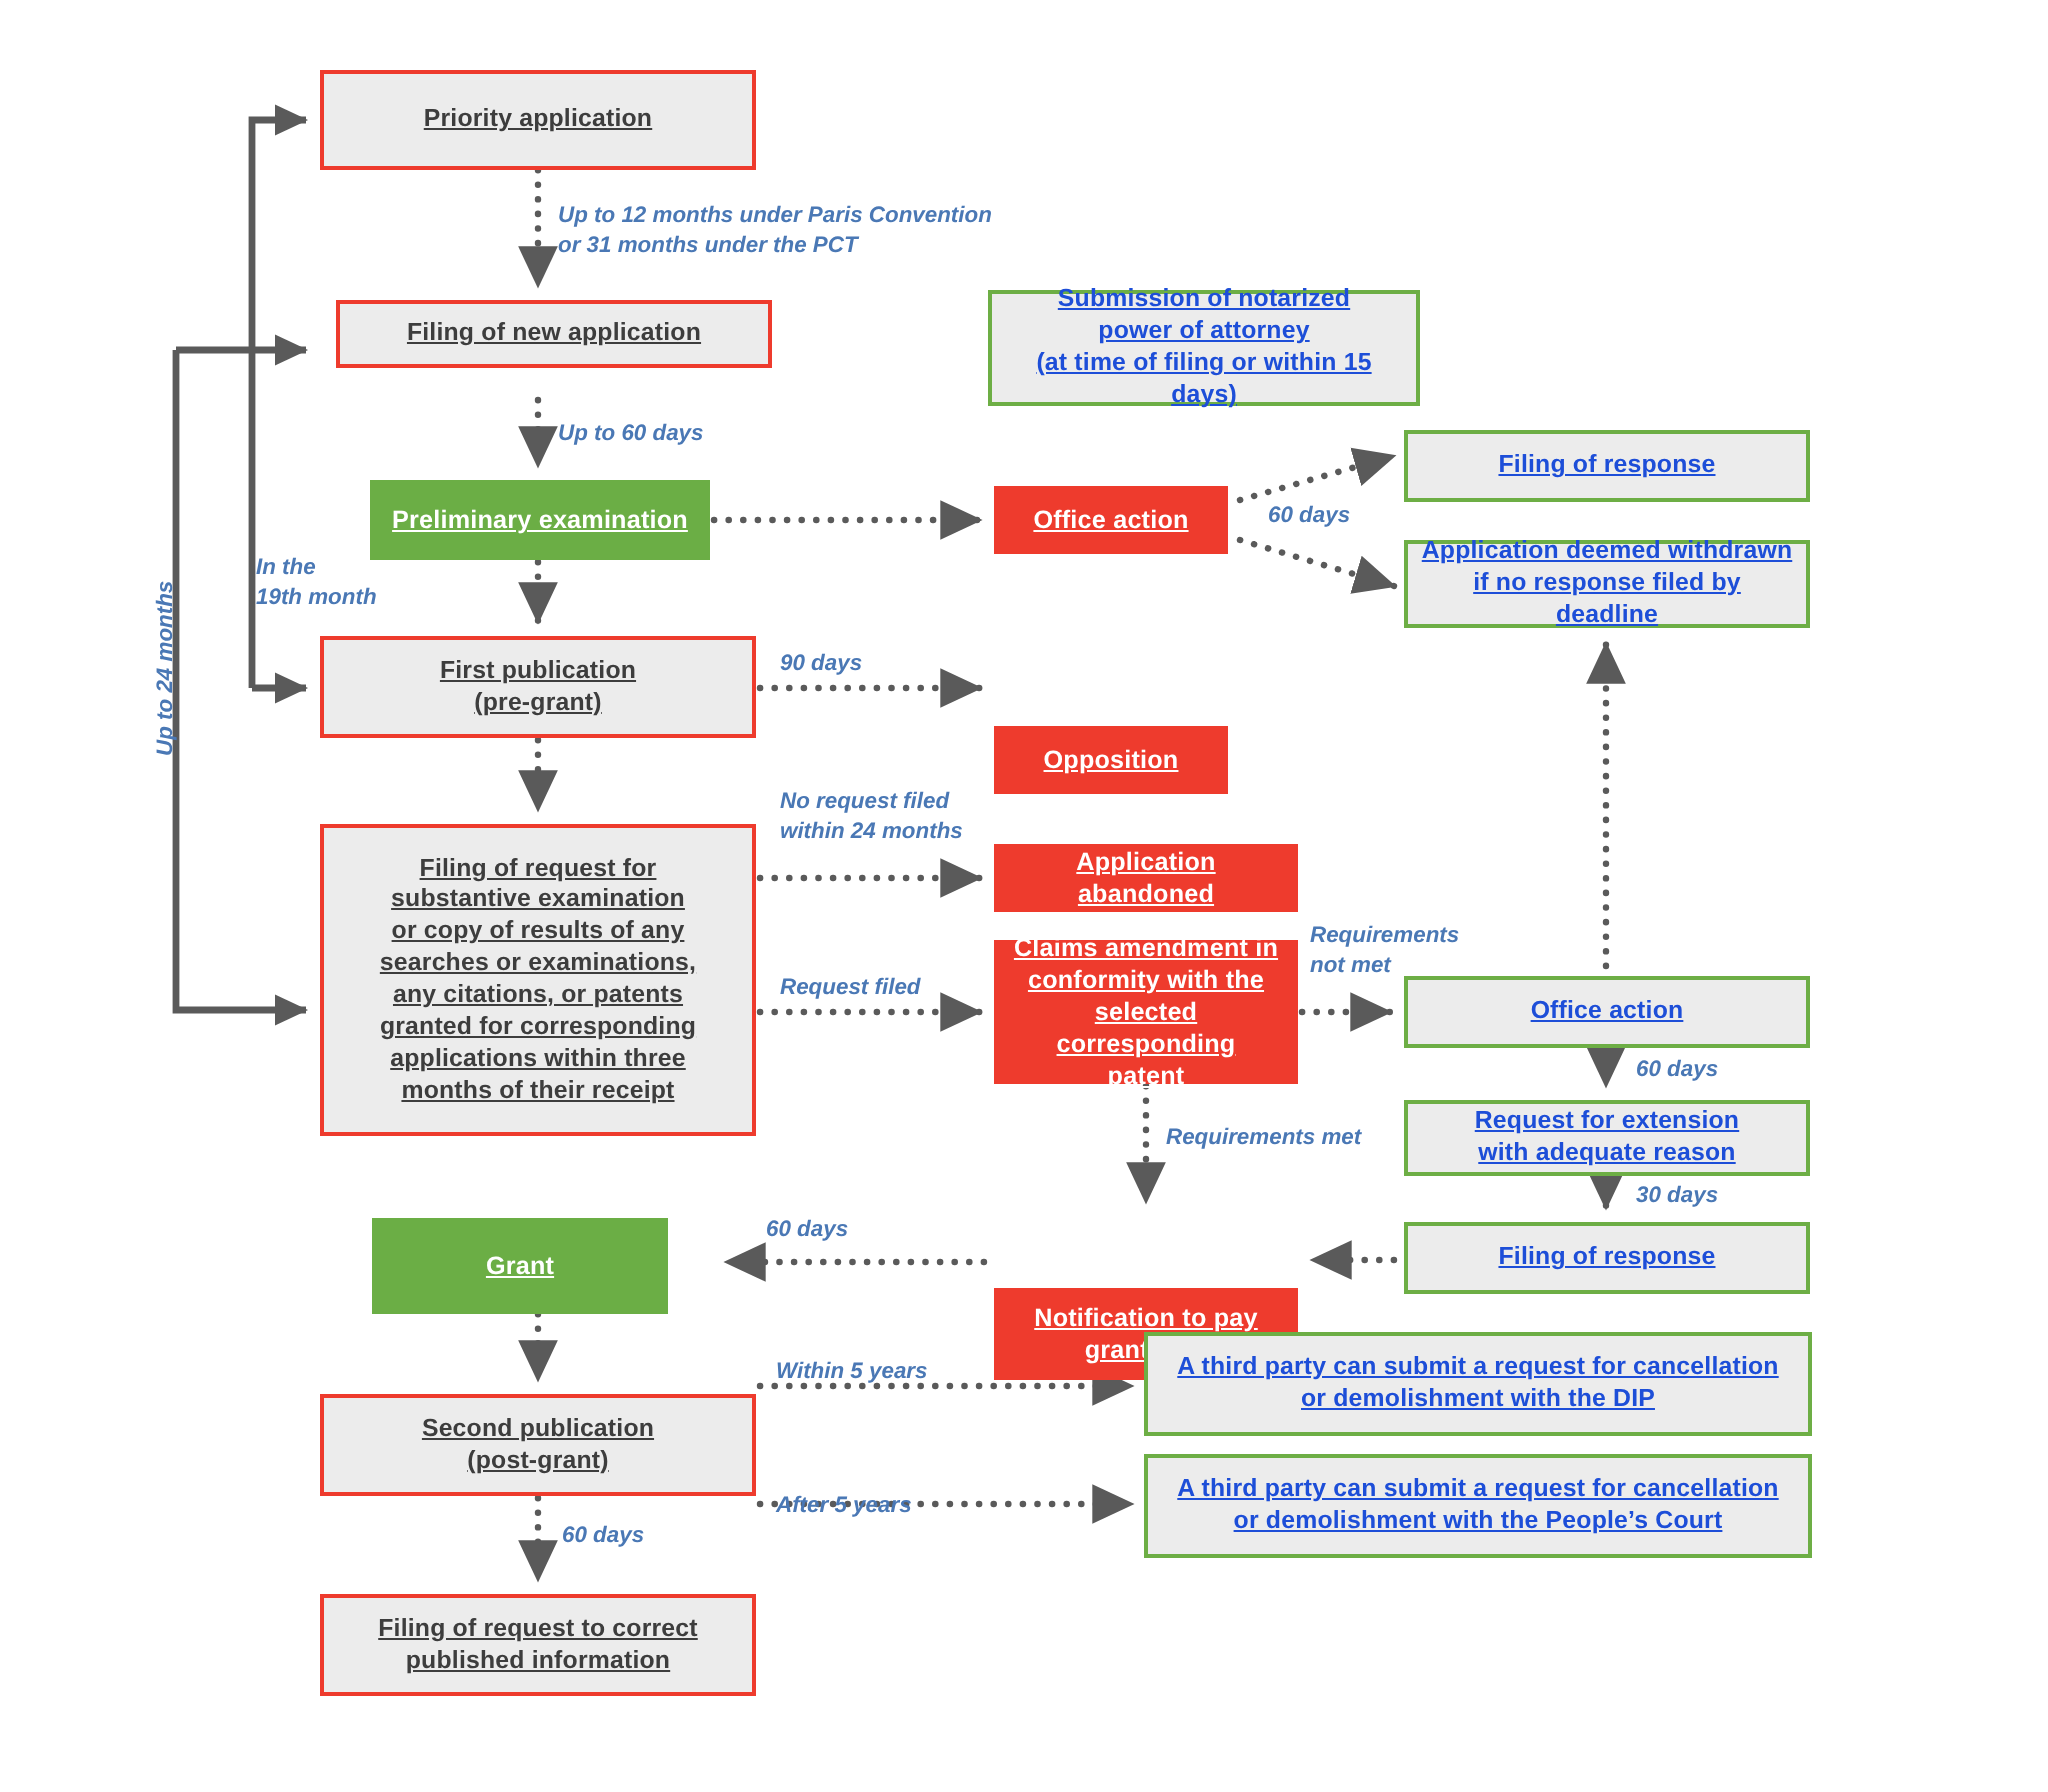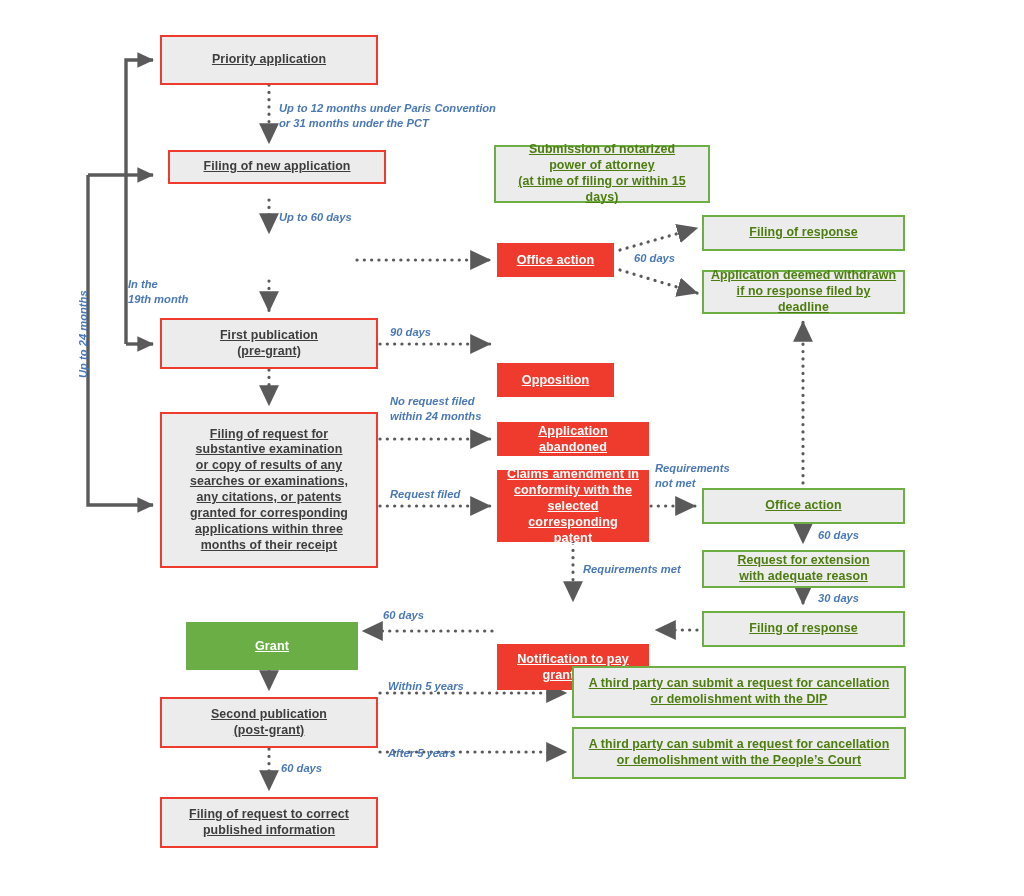--- a/index.html
+++ b/index.html
@@ -50,21 +50,21 @@
   .st-grey-red {
     background: #ececec;
     border: 2.5px solid #ee3b2d;
     color: #3d3d3d;
     font-size: 12.4px;
   }
   
   .st-grey-green {
     background: #ececec;
     border: 2.5px solid #6dae45;
-    color: #4d7c0f;
+    color: #1d4ed8;
     font-size: 12.4px;
   }
   
   .st-green {
     background: #6bae45;
     border: none;
     color: #ffffff;
     font-size: 12.6px;
   }
   
@@ -169,20 +169,23 @@
   <div class="node st-grey-red" style="left:168px;top:150px;width:218px;height:34px;">
     <span class="txt">Filing of new application</span>
   </div>
 
   <div class="node st-grey-green" style="left:494px;top:145px;width:216px;height:58px;">
     <span class="txt">Submission of notarized
 power of attorney
 (at time of filing or within 15 days)</span>
   </div>
 
+  <div class="node st-green" style="left:185px;top:240px;width:170px;height:40px;">
+    <span class="txt">Preliminary examination</span>
+  </div>
 
   <div class="node st-red" style="left:497px;top:243px;width:117px;height:34px;">
     <span class="txt">Office action</span>
   </div>
 
   <div class="node st-grey-green" style="left:702px;top:215px;width:203px;height:36px;">
     <span class="txt">Filing of response</span>
   </div>
 
   <div class="node st-grey-green" style="left:702px;top:270px;width:203px;height:44px;">
@@ -232,21 +235,21 @@
 
   <div class="node st-grey-green" style="left:702px;top:611px;width:203px;height:36px;">
     <span class="txt">Filing of response</span>
   </div>
 
   <div class="node st-red" style="left:497px;top:608px;width:152px;height:46px;margin-top:36px;">
     <span class="txt">Notification to pay
 grant fees</span>
   </div>
 
-  <div class="node st-green" style="left:186px;top:622px;width:172px;height:48px;">
+  <div class="node st-green" style="left:186px;top:609px;width:148px;height:48px;">
     <span class="txt">Grant</span>
   </div>
 
   <div class="node st-grey-red" style="left:160px;top:697px;width:218px;height:51px;">
     <span class="txt">Second publication
 (post-grant)</span>
   </div>
 
   <div class="node st-grey-green" style="left:572px;top:666px;width:334px;height:52px;">
     <span class="txt">A third party can submit a request for cancellation

